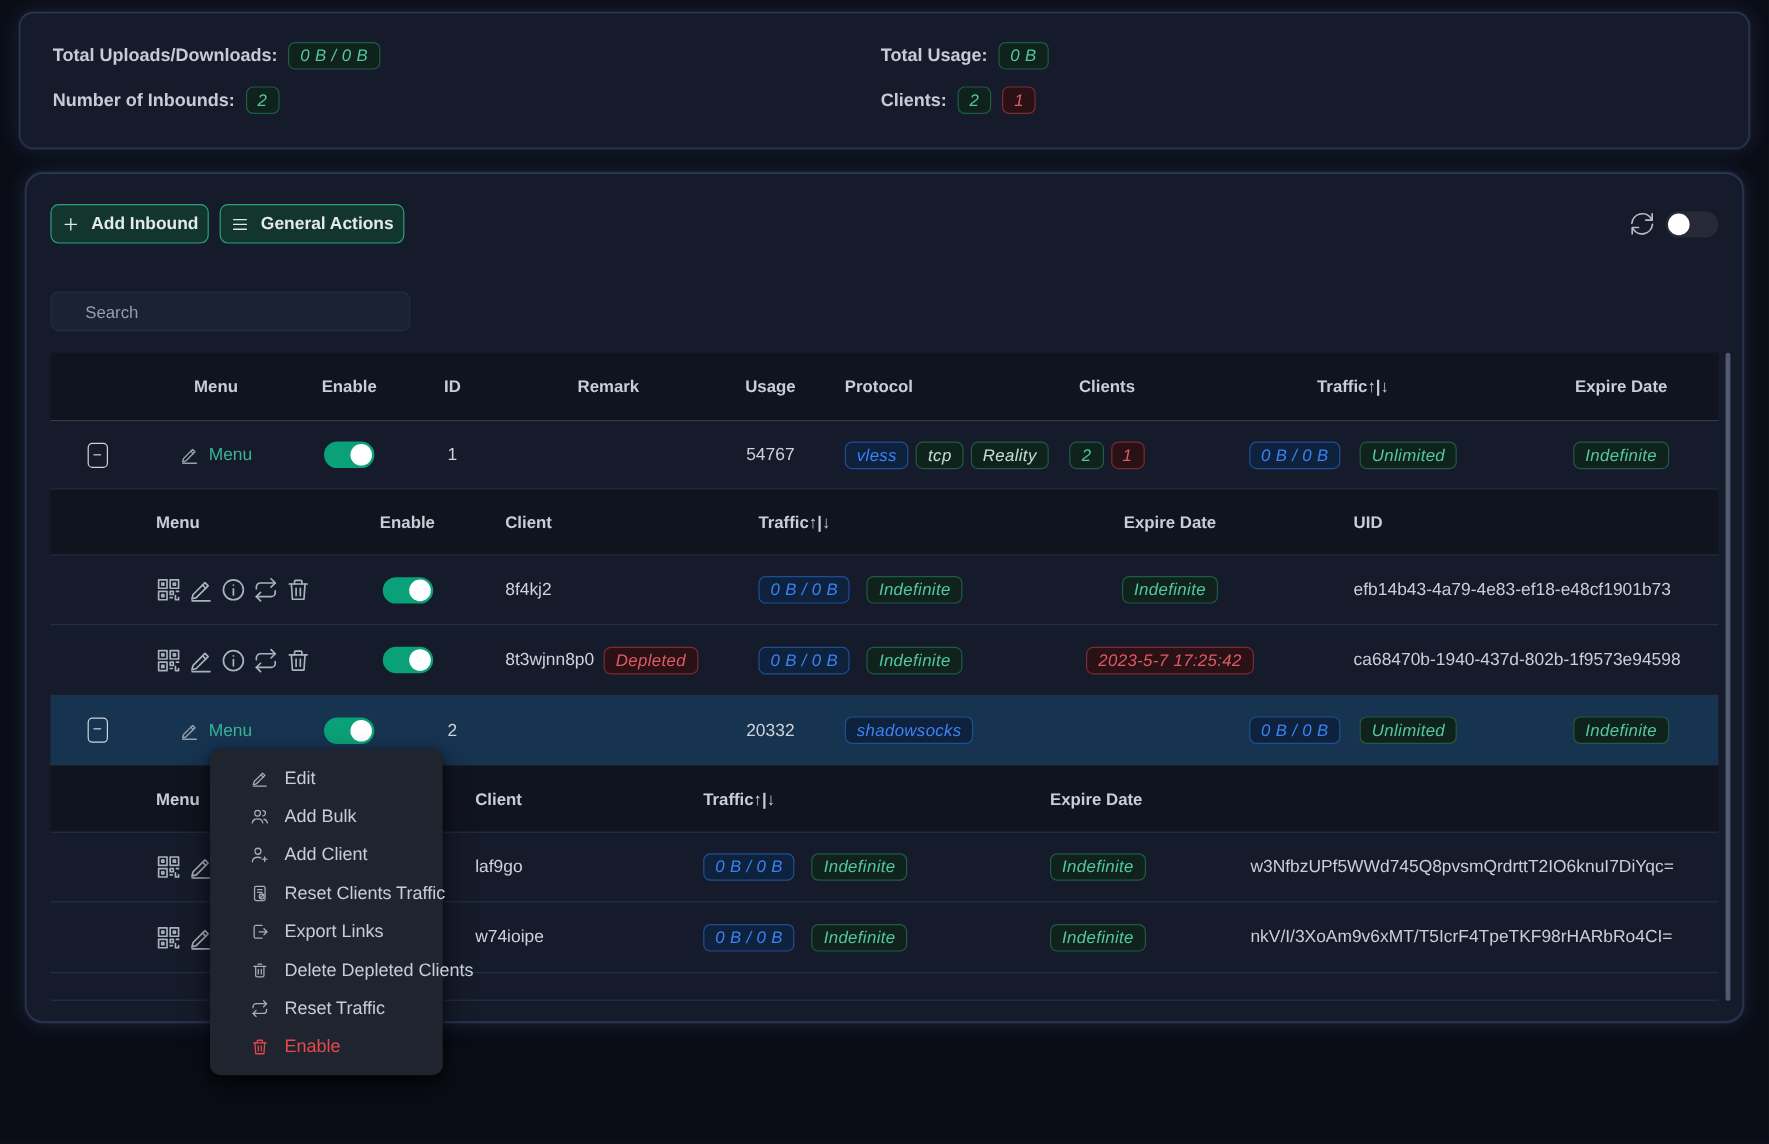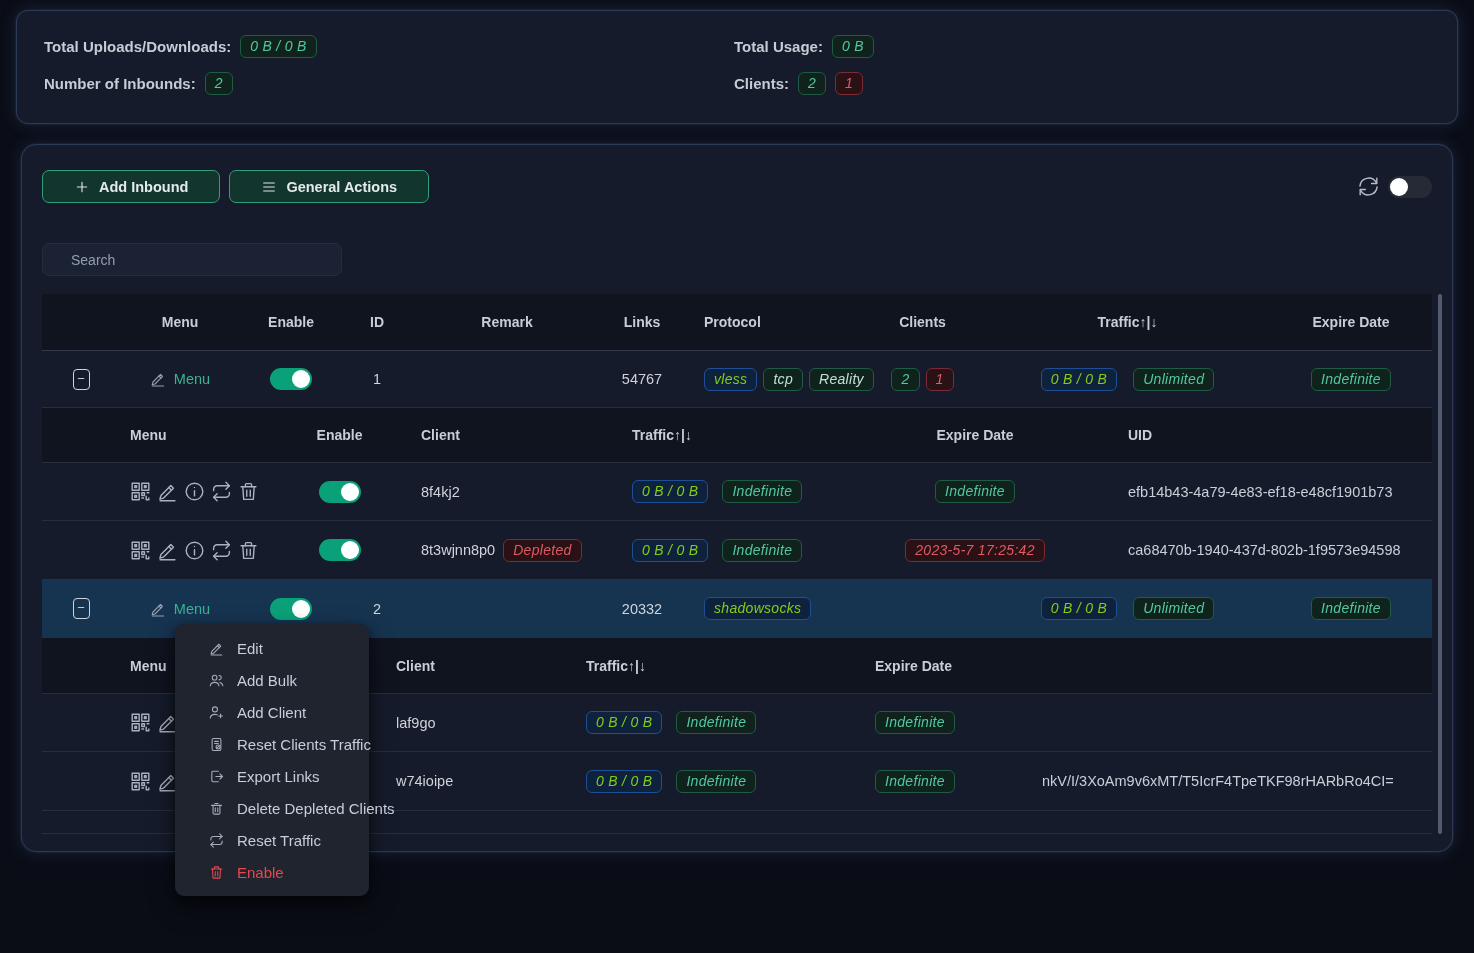--- a/index.html
+++ b/index.html
@@ -30,32 +30,32 @@
   .stat-label { color:#c6ccd6; font-size:15px; font-weight:700; }
   
   .tag {
     display:inline-flex; align-items:center; justify-content:center;
     padding:2px 9px; border-radius:6px; font-size:14px; line-height:17px;
     border:1px solid; white-space:nowrap; letter-spacing:.3px;font-style:italic;
   }
   .tag.g { color:#53c7a2; border-color:#1f5b45; background:#0f231c; }
   .tag.g.lt { color:#bfe0d3; }
   .tag.r { color:#e05a64; border-color:#7c2a33; background:#2a1115; }
-  .tag.b { color:#84cc16; border-color:#1f4f93; background:#0e223d; }
+  .tag.b { color:#3b82f6; border-color:#1f4f93; background:#0e223d; }
   
   .main-panel {
     margin:20px 21px 0;
     height:708px;
     border-radius:15px;
     padding:25px 20px 0;
     position:relative;
   }
   .toolbar { display:flex; align-items:center; gap:9px; height:33px; }
   .btn {
-    height:33px; padding:0 31px; border-radius:7px;
+    height:33px; padding:0 8px; border-radius:7px;
     background:#12352d; border:1px solid #2f9f7a; color:#e3eae9;
     font-size:14.5px; font-weight:600; display:inline-flex; align-items:center; gap:9px;
     cursor:pointer; font-family:inherit;
   }
   .btn .ic { color:#dfe7ea; }
   .toolbar-spacer { flex:1; }
   .icon-btn { background:none; border:none; color:#b6bdc9; cursor:pointer; display:flex; padding:0; }
   
   .switch {
     width:42px; height:22px; border-radius:11px; background:#0ba178;
@@ -259,21 +259,21 @@
   <input class="search" placeholder="Search" style="">
 
   <div class="table">
 
     <div class="trow thead main-cols">
       <div class="cell c"></div>
       <div class="cell c hcell">Menu</div>
       <div class="cell c hcell">Enable</div>
       <div class="cell c hcell">ID</div>
       <div class="cell c hcell">Remark</div>
-      <div class="cell c hcell">Links</div>
+      <div class="cell c hcell">Usage</div>
       <div class="cell l pl22 hcell">Protocol</div>
       <div class="cell c hcell">Clients</div>
       <div class="cell c hcell">Traffic↑|↓</div>
       <div class="cell c hcell">Expire Date</div>
     </div>
 
     <div class="trow row main-cols">
       <div class="cell c">
           <button class="expand-btn">−</button>
         </div>
@@ -491,20 +491,21 @@
           </span>
         </div>
       <div class="cell l pl24 txt">laf9go</div>
       <div class="cell l pl24 gap14">
         <span class="tag b">0 B / 0 B</span>
         <span class="tag g">Indefinite</span>
       </div>
       <div class="cell l pl15">
           <span class="tag g">Indefinite</span>
         </div>
+      <div class="cell l pl12 mono-txt">w3NfbzUPf5WWd745Q8pvsmQrdrttT2IO6knuI7DiYqc=</div>
     </div>
 
     <div class="trow subrow sub2-cols" style="height:59px">
       <div class="cell"></div>
       <div class="cell l pl10 icons">
         <span class="aicon">
             <svg class="ic ic21">
               <use href="#i-qr"></use>
             </svg>
           </span>

